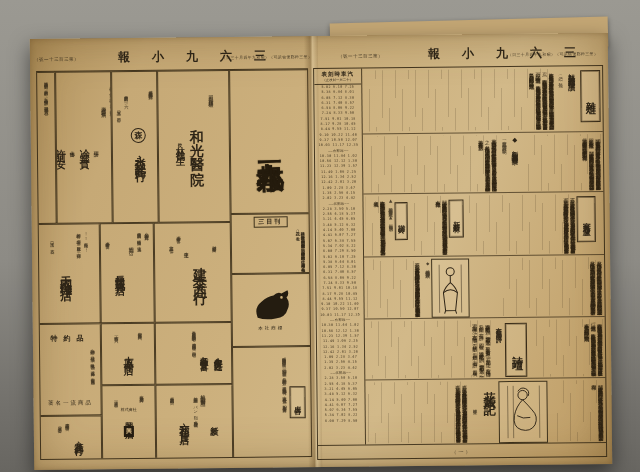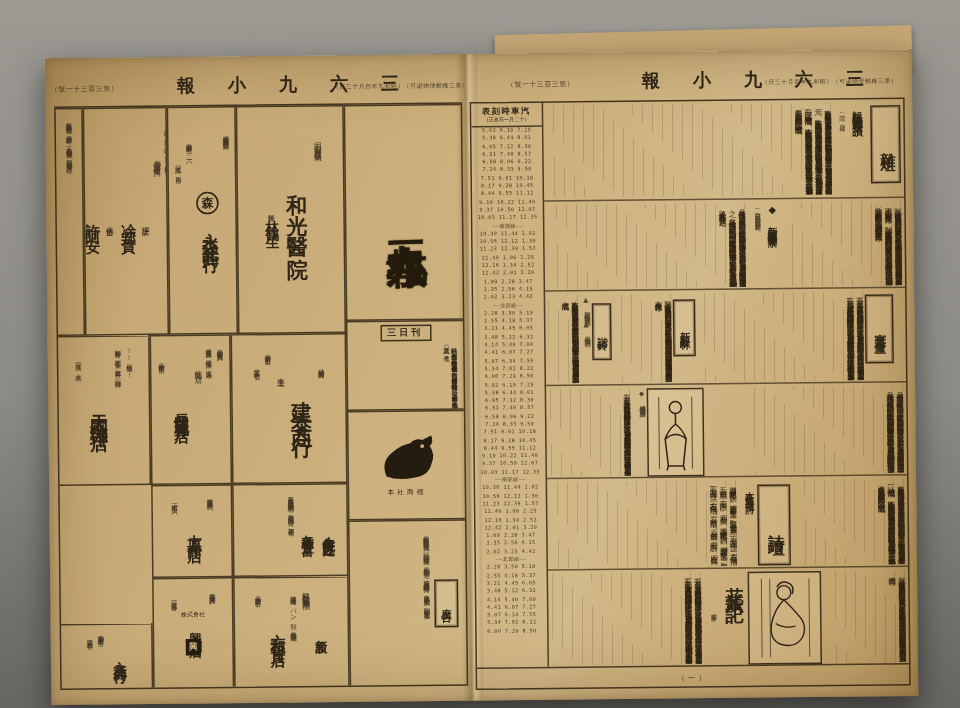--- a/index.html
+++ b/index.html
@@ -138,20 +138,25 @@
         </div>
 
         <div class="ad" style="left:115px;top:152px;width:77px;height:100px;">
           <span class="small4" style="height:60px;">砂糖麥粉卸商</span>
           <span class="shopname v" style="font-size:14px;letter-spacing:8px;">建泰商行</span>
           <span class="small5" style="height:50px;">李連三</span>
           <span class="small4" style="height:80px;">臺南市本町三丁目</span>
           <span class="small4" style="height:60px;">電話五二二七番</span>
         </div>
 
+        <div class="ad" style="left:0;top:252px;width:61px;height:92px;border-left:none;flex-direction:column;gap:2px;">
+          <span style="font-size:7px;font-weight:bold;letter-spacing:6px;">特約品</span>
+          <span class="v small4" style="height:52px;width:50px;">白梅印綿布　月桂冠清酒　龜甲萬醬油　味之素各種　御注文配達迅速</span>
+          <span style="font-size:5.5px;letter-spacing:2px;">著名一流商品</span>
+        </div>
 
         <div class="ad" style="left:0;top:344px;width:61px;height:43px;border-left:none;border-bottom:none;">
           <span class="shopname v" style="font-size:9px;letter-spacing:2px;">永茂商行</span>
           <span class="small4" style="height:36px;">臺南市永樂町一丁目</span>
           <span class="small4" style="height:30px;">電話二五三番</span>
         </div>
 
         <div class="ad" style="left:61px;top:252px;width:54px;height:62px;">
           <span class="small4" style="height:50px;">學用品運動具一式</span>
           <span class="shopname v" style="font-size:10px;letter-spacing:3px;">太原商店</span>

